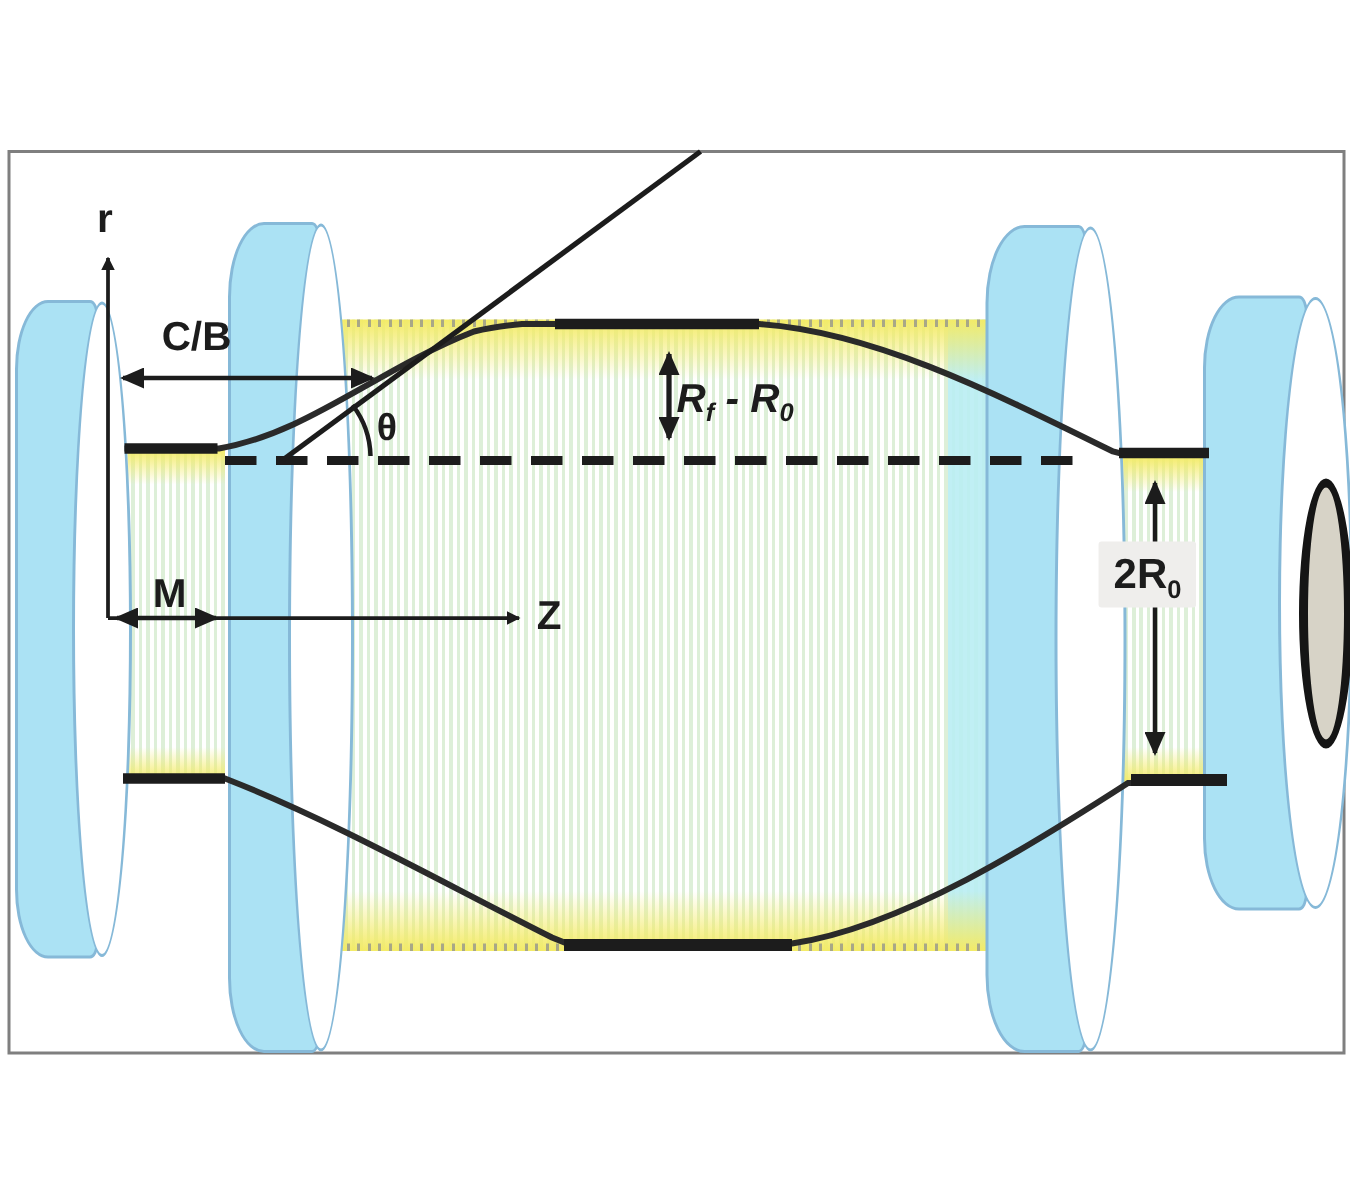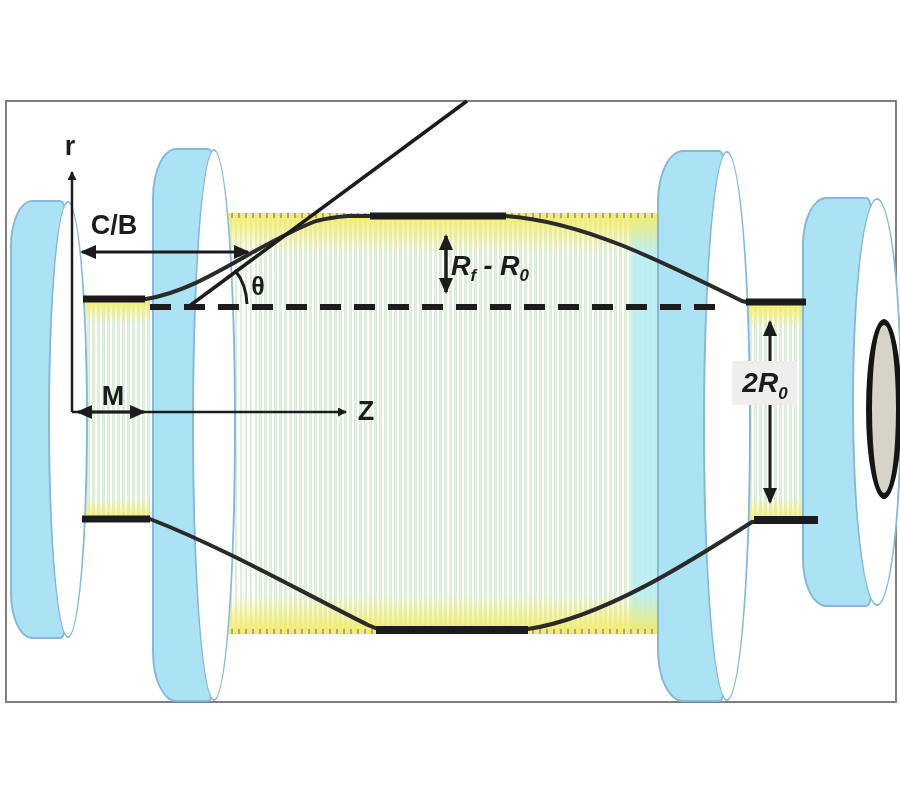--- a/index.html
+++ b/index.html
@@ -71,21 +71,20 @@
   
   .lbl{
     position:absolute;color:var(--ink,#1c1c1c);font-weight:bold;font-size:27px;
     transform:translate(-50%,-50%);white-space:nowrap;line-height:1;
   }
   .lbl sub{font-size:17px;line-height:0;}
   .lbl-theta{font-size:25px;}
   .lbl-box{
     background:var(--label-box,#efeeec);padding:8px 10px;border-radius:2px;
     font-size:28px;
-    font-style:italic;
   }
 </style>
 </head>
 <body>
 
 <div class="canvas">
 
   <div class="frame">
 
     <div class="barrel stripes" style="left:210px;top:111px;">
@@ -163,21 +162,21 @@
 
     <line x1="82" y1="252" x2="248" y2="252" stroke="#1c1c1c" stroke-width="3" marker-start="url(#arwB)" marker-end="url(#arwB)"></line>
 
     <line x1="446" y1="236" x2="446" y2="292" stroke="#1c1c1c" stroke-width="3.5" marker-start="url(#arwB)" marker-end="url(#arwB)"></line>
 
     <line x1="770" y1="322" x2="770" y2="502" stroke="#1c1c1c" stroke-width="3" marker-start="url(#arwB)" marker-end="url(#arwB)"></line>
   </svg>
 
   <div class="lbl" style="left:70px;top:146px;">r</div>
 
-  <div class="lbl" style="left:114px;top:225px;text-align:center;">C/B</div>
+  <div class="lbl" style="left:131px;top:225px;text-align:center;">C/B</div>
 
   <div class="lbl lbl-theta" style="left:258px;top:286px;">θ</div>
 
   <div class="lbl" style="left:490px;top:266px;font-style:italic;">
     <span>R</span><sub>f</sub><span> - R</span><sub>0</sub>
   </div>
 
   <div class="lbl" style="left:113px;top:396px;">M</div>
 
   <div class="lbl" style="left:366px;top:411px;">Z</div>

